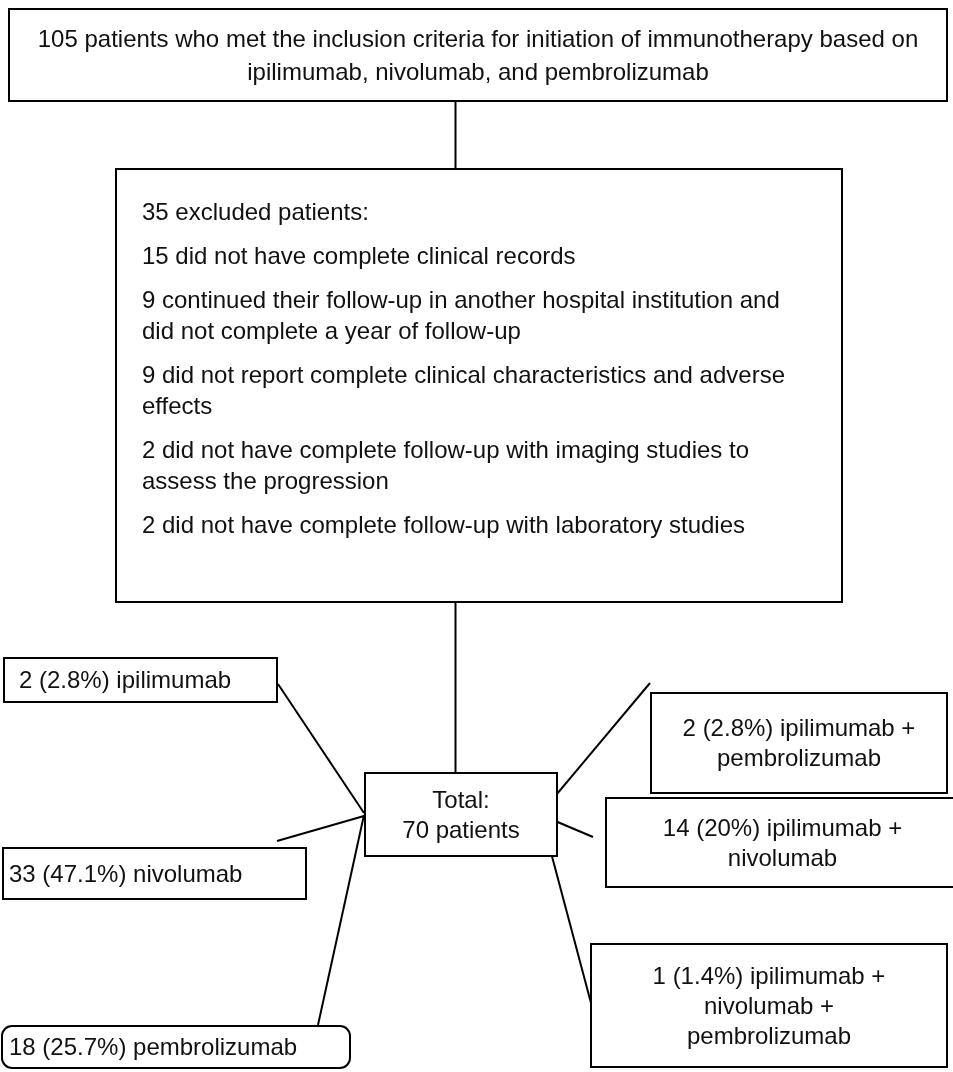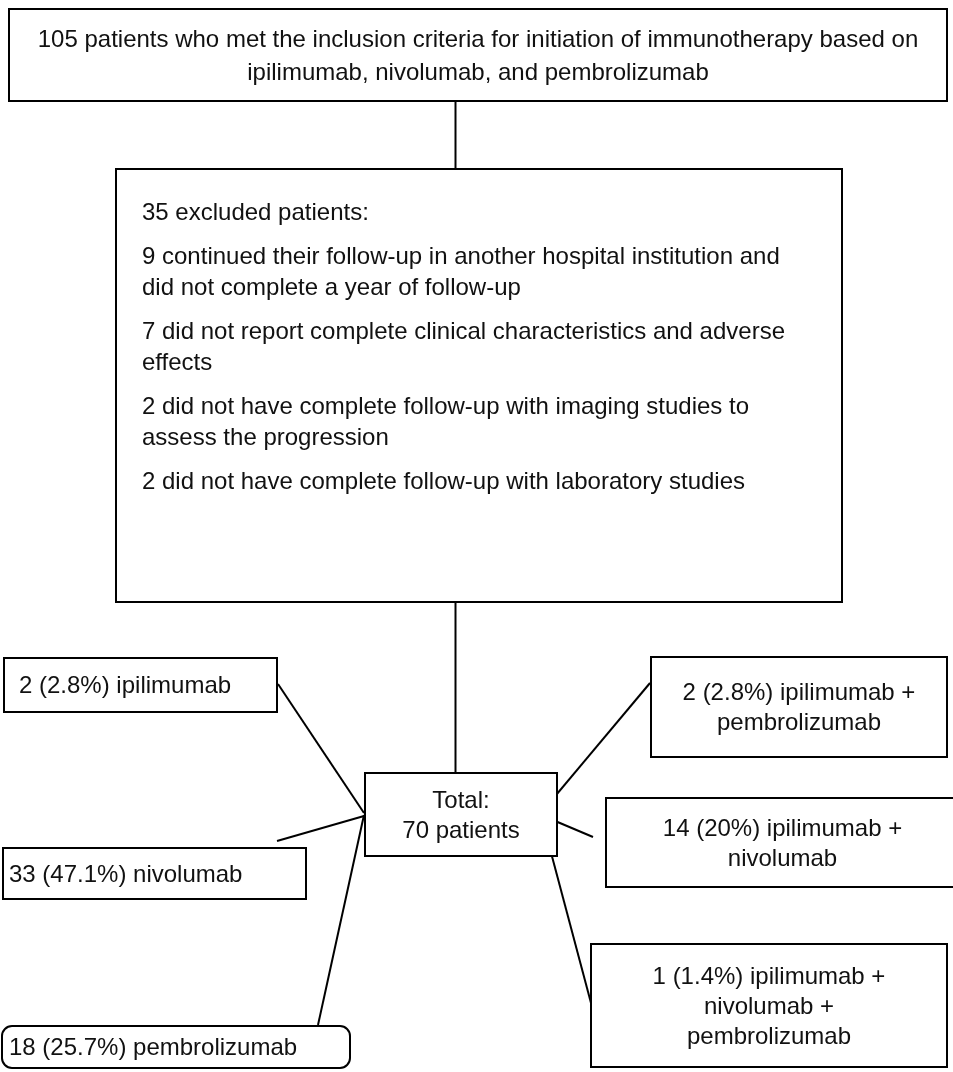--- a/index.html
+++ b/index.html
@@ -50,36 +50,36 @@
   }
   .excluded-item {
     margin-bottom: 13px;
   }
   #total-box {
     left: 364px; top: 772px;
     width: 194px; height: 85px;
   }
   #left-box-1 {
     left: 3px; top: 657px;
-    width: 275px; height: 56px;
+    width: 275px; height: 46px;
     padding-left: 14px;
   }
   #left-box-2 {
     left: 2px; top: 847px;
     width: 305px; height: 53px;
     padding-left: 5px;
   }
   #left-box-3 {
     left: 1px; top: 1025px;
     width: 350px; height: 44px;
     padding-left: 6px;
     border-radius: 11px;
   }
   #right-box-1 {
-    left: 650px; top: 656px;
+    left: 650px; top: 692px;
     width: 298px; height: 102px;
     padding: 0 20px;
   }
   #right-box-2 {
     left: 593px; top: 797px;
     width: 355px; height: 91px;
     padding: 0 42px;
     margin-left: 12px;
   }
   #right-box-3 {
@@ -112,22 +112,23 @@
     <line x1="541" y1="815" x2="593" y2="837"></line>
     <line x1="541" y1="815" x2="591" y2="1003"></line>
   </svg>
 
   <div id="top-box" class="box flex-center">
     <span>105 patients who met the inclusion criteria for initiation of immunotherapy based on ipilimumab, nivolumab, and pembrolizumab</span>
   </div>
 
   <div id="excluded-box" class="box">
     <div class="excluded-item">35 excluded patients:</div>
+    <div class="excluded-item">15 did not have complete clinical records</div>
     <div class="excluded-item">9 continued their follow-up in another hospital institution and did not complete a year of follow-up</div>
-    <div class="excluded-item">7 did not report complete clinical characteristics and adverse effects</div>
+    <div class="excluded-item">9 did not report complete clinical characteristics and adverse effects</div>
     <div class="excluded-item">2 did not have complete follow-up with imaging studies to assess the progression</div>
     <div class="excluded-item">2 did not have complete follow-up with laboratory studies</div>
   </div>
 
   <div id="total-box" class="box flex-center">
     <div>
       <div>Total:</div>
       <div>70 patients</div>
     </div>
   </div>

